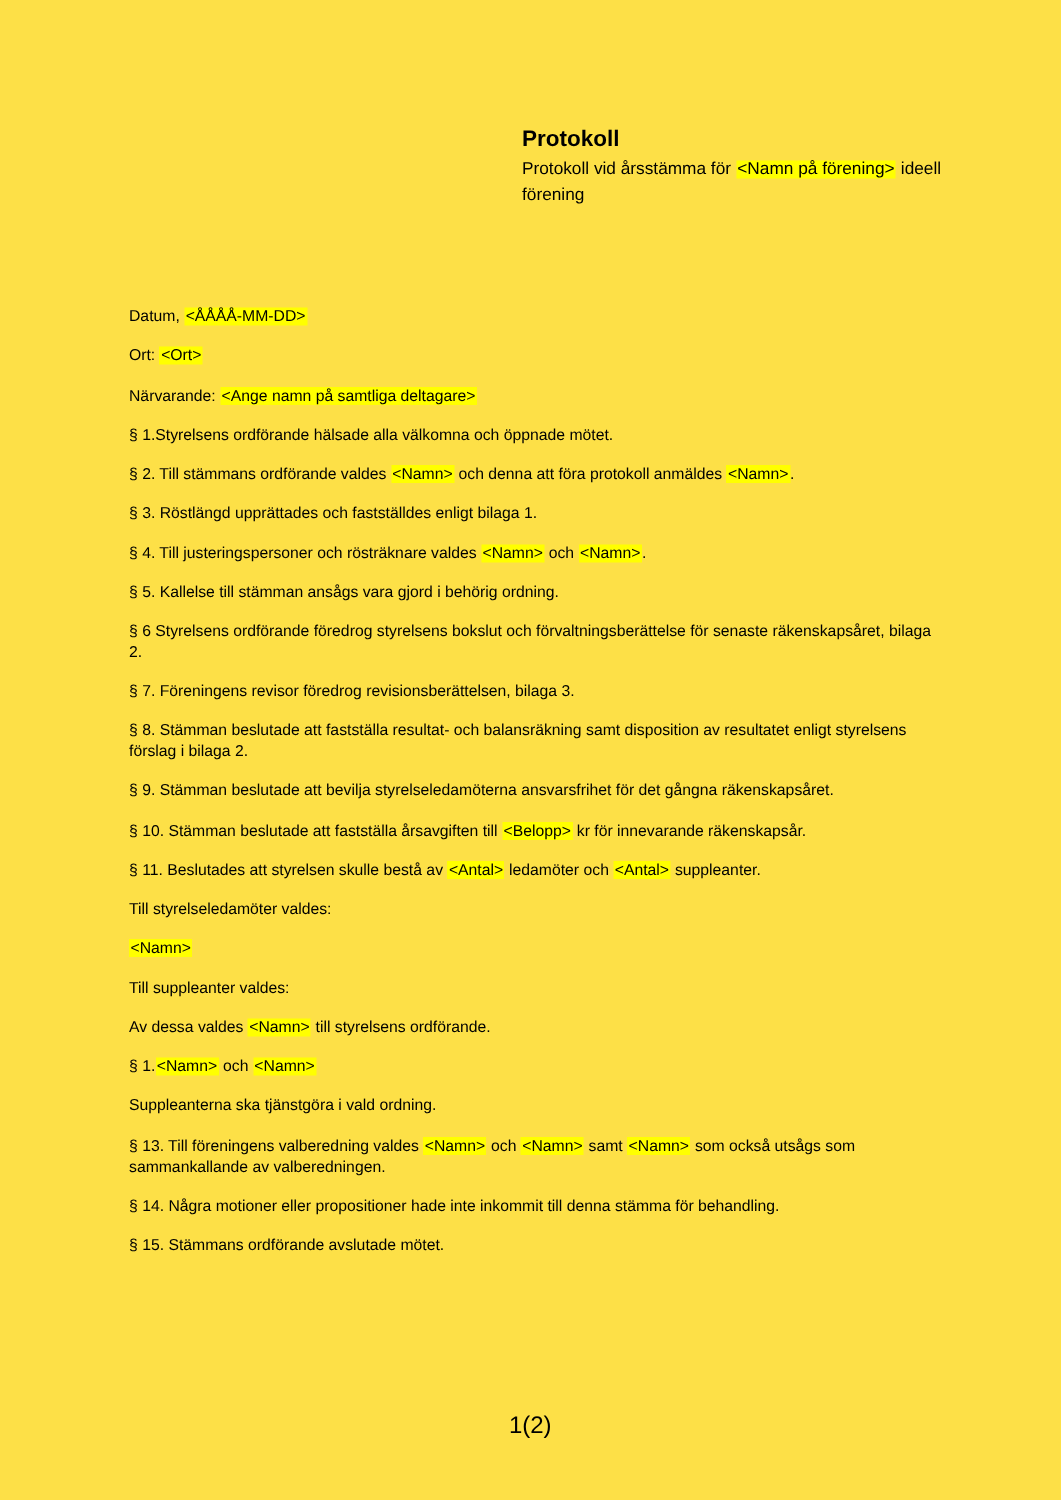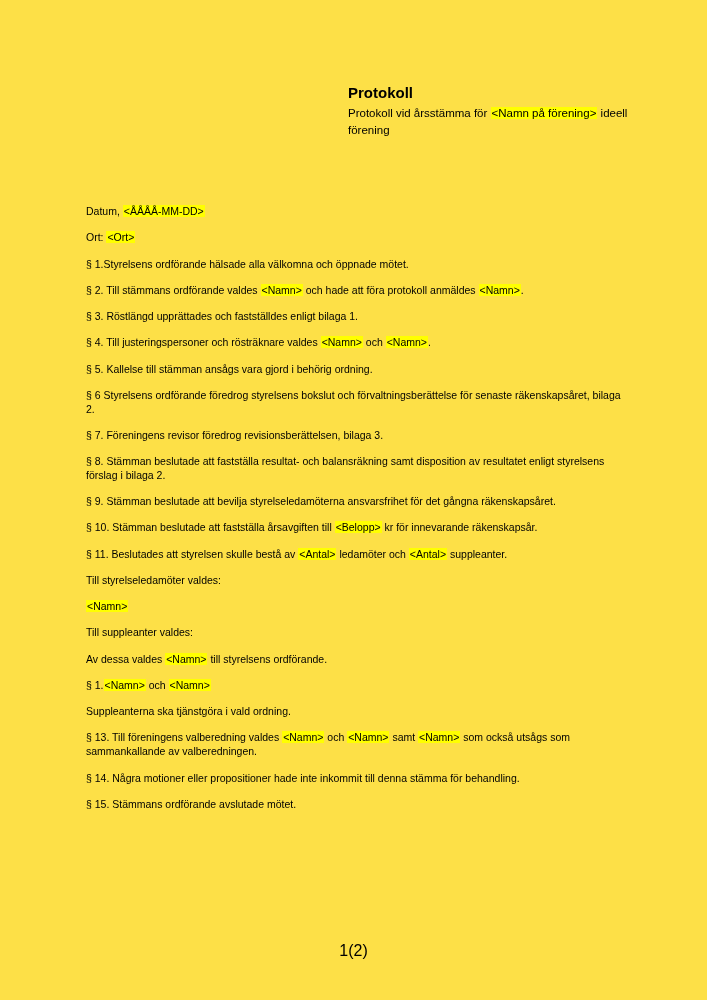--- a/index.html
+++ b/index.html
@@ -71,24 +71,25 @@
     <div class="doc-title">Protokoll</div>
     <div class="doc-subtitle"><span>Protokoll vid årsstämma för </span><span class="hl">&lt;Namn på förening&gt;</span><span> ideell förening</span></div>
   </div>
 
   <div class="body-block">
 
     <p class="para"><span>Datum, </span><span class="hl nowrap">&lt;ÅÅÅÅ-MM-DD&gt;</span></p>
 
     <p class="para"><span>Ort: </span><span class="hl">&lt;Ort&gt;</span></p>
 
+    <p class="para"><span>Närvarande: </span><span class="hl">&lt;Ange namn på samtliga deltagare&gt;</span></p>
 
     <p class="para">§ 1.Styrelsens ordförande hälsade alla välkomna och öppnade mötet.</p>
 
-    <p class="para"><span>§ 2. Till stämmans ordförande valdes </span><span class="hl">&lt;Namn&gt;</span><span> och hade att föra protokoll anmäldes </span><span class="hl">&lt;Namn&gt;</span><span>.</span></p>
+    <p class="para"><span>§ 2. Till stämmans ordförande valdes </span><span class="hl">&lt;Namn&gt;</span><span> och denna att föra protokoll anmäldes </span><span class="hl">&lt;Namn&gt;</span><span>.</span></p>
 
     <p class="para">§ 3. Röstlängd upprättades och fastställdes enligt bilaga 1.</p>
 
     <p class="para"><span>§ 4. Till justeringspersoner och rösträknare valdes </span><span class="hl">&lt;Namn&gt;</span><span> och </span><span class="hl">&lt;Namn&gt;</span><span>.</span></p>
 
     <p class="para">§ 5. Kallelse till stämman ansågs vara gjord i behörig ordning.</p>
 
     <p class="para">§ 6 Styrelsens ordförande föredrog styrelsens bokslut och förvaltningsberättelse för senaste räkenskapsåret, bilaga 2.</p>
 
     <p class="para">§ 7. Föreningens revisor föredrog revisionsberättelsen, bilaga 3.</p>

